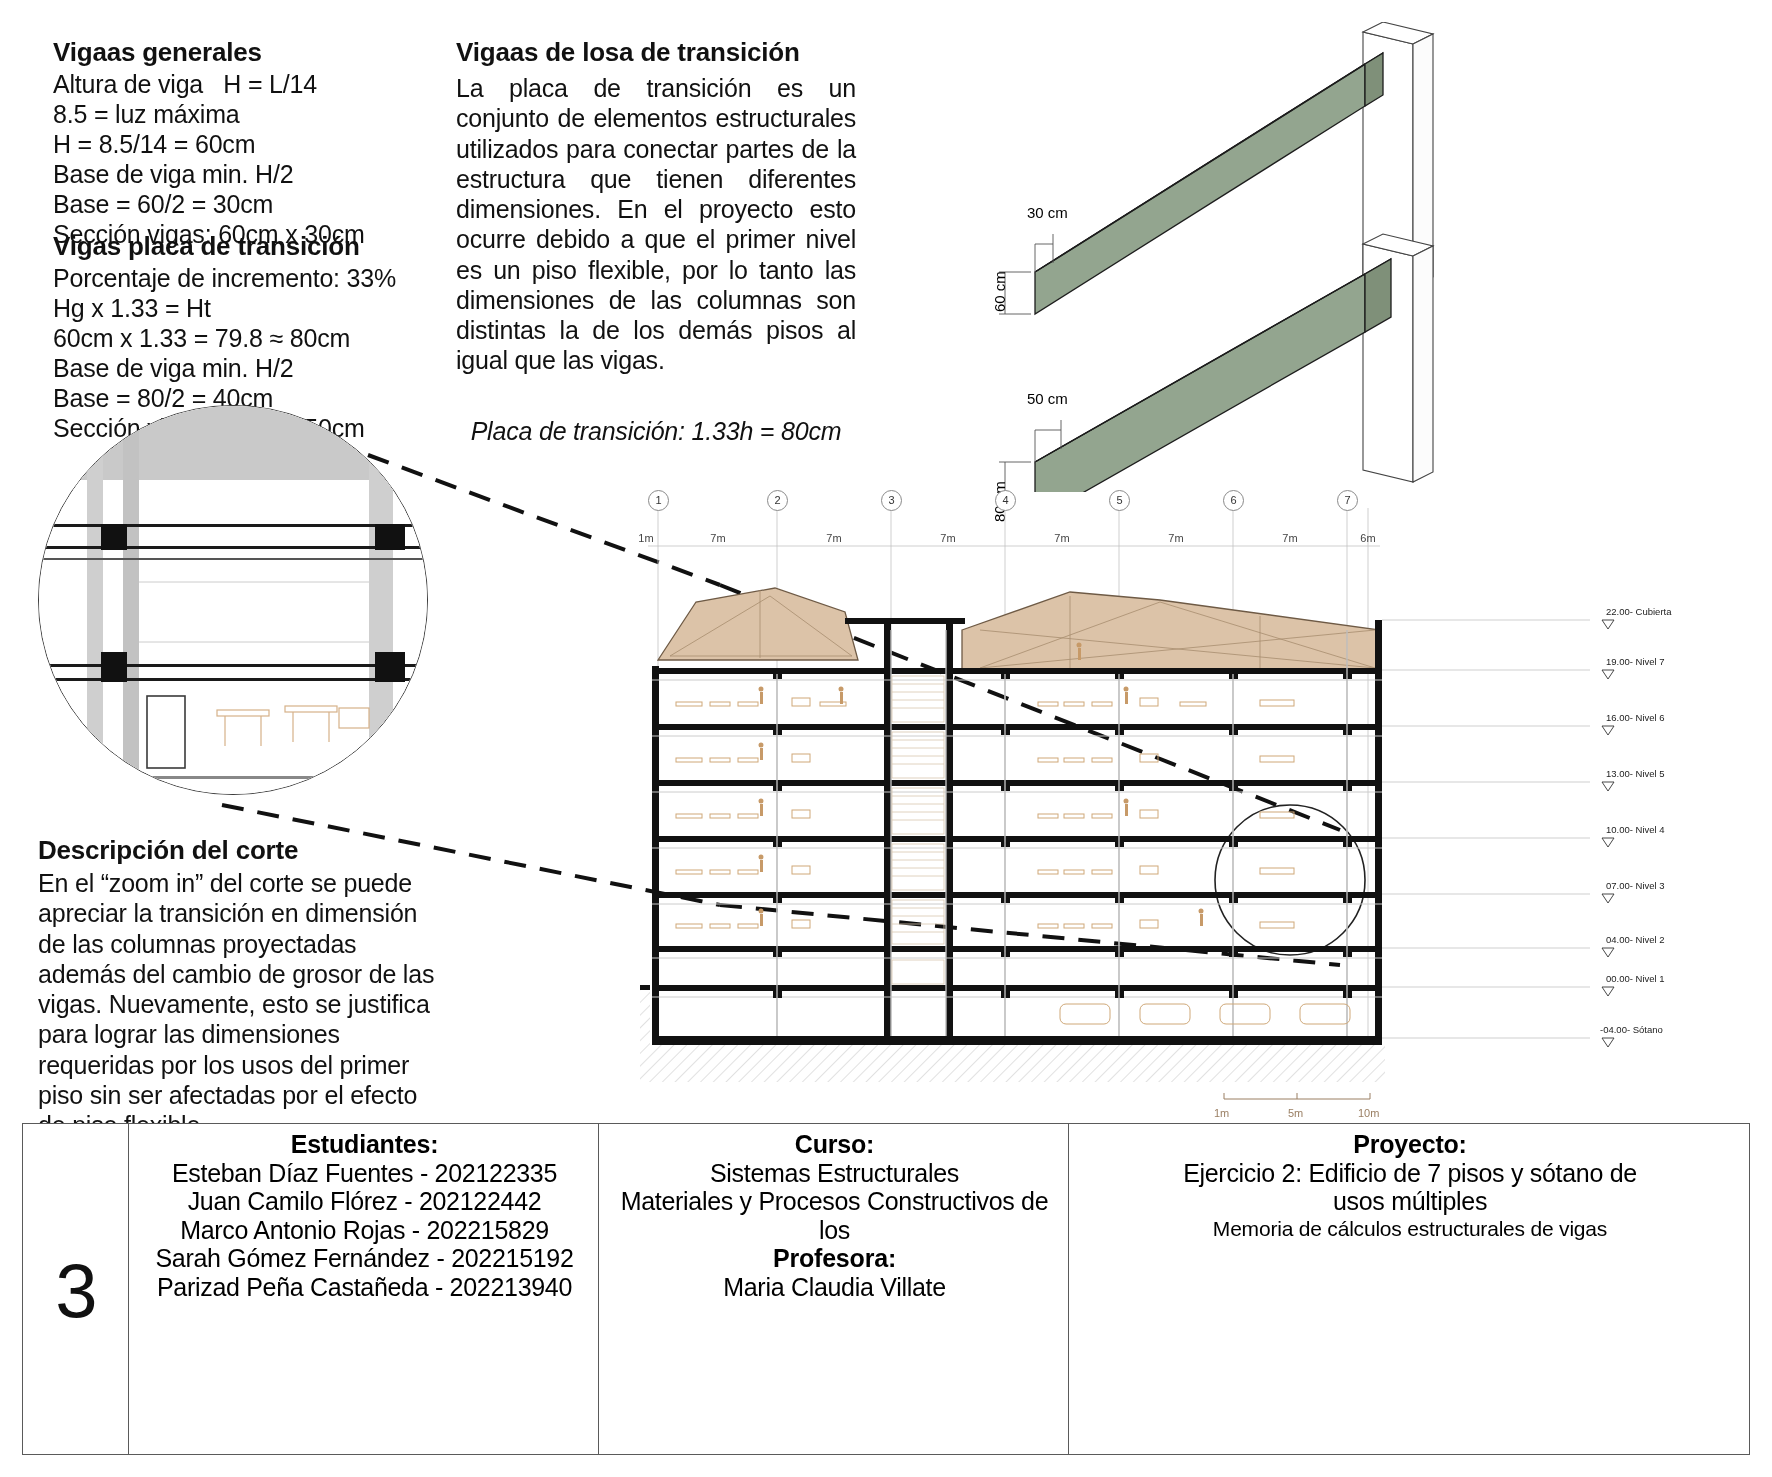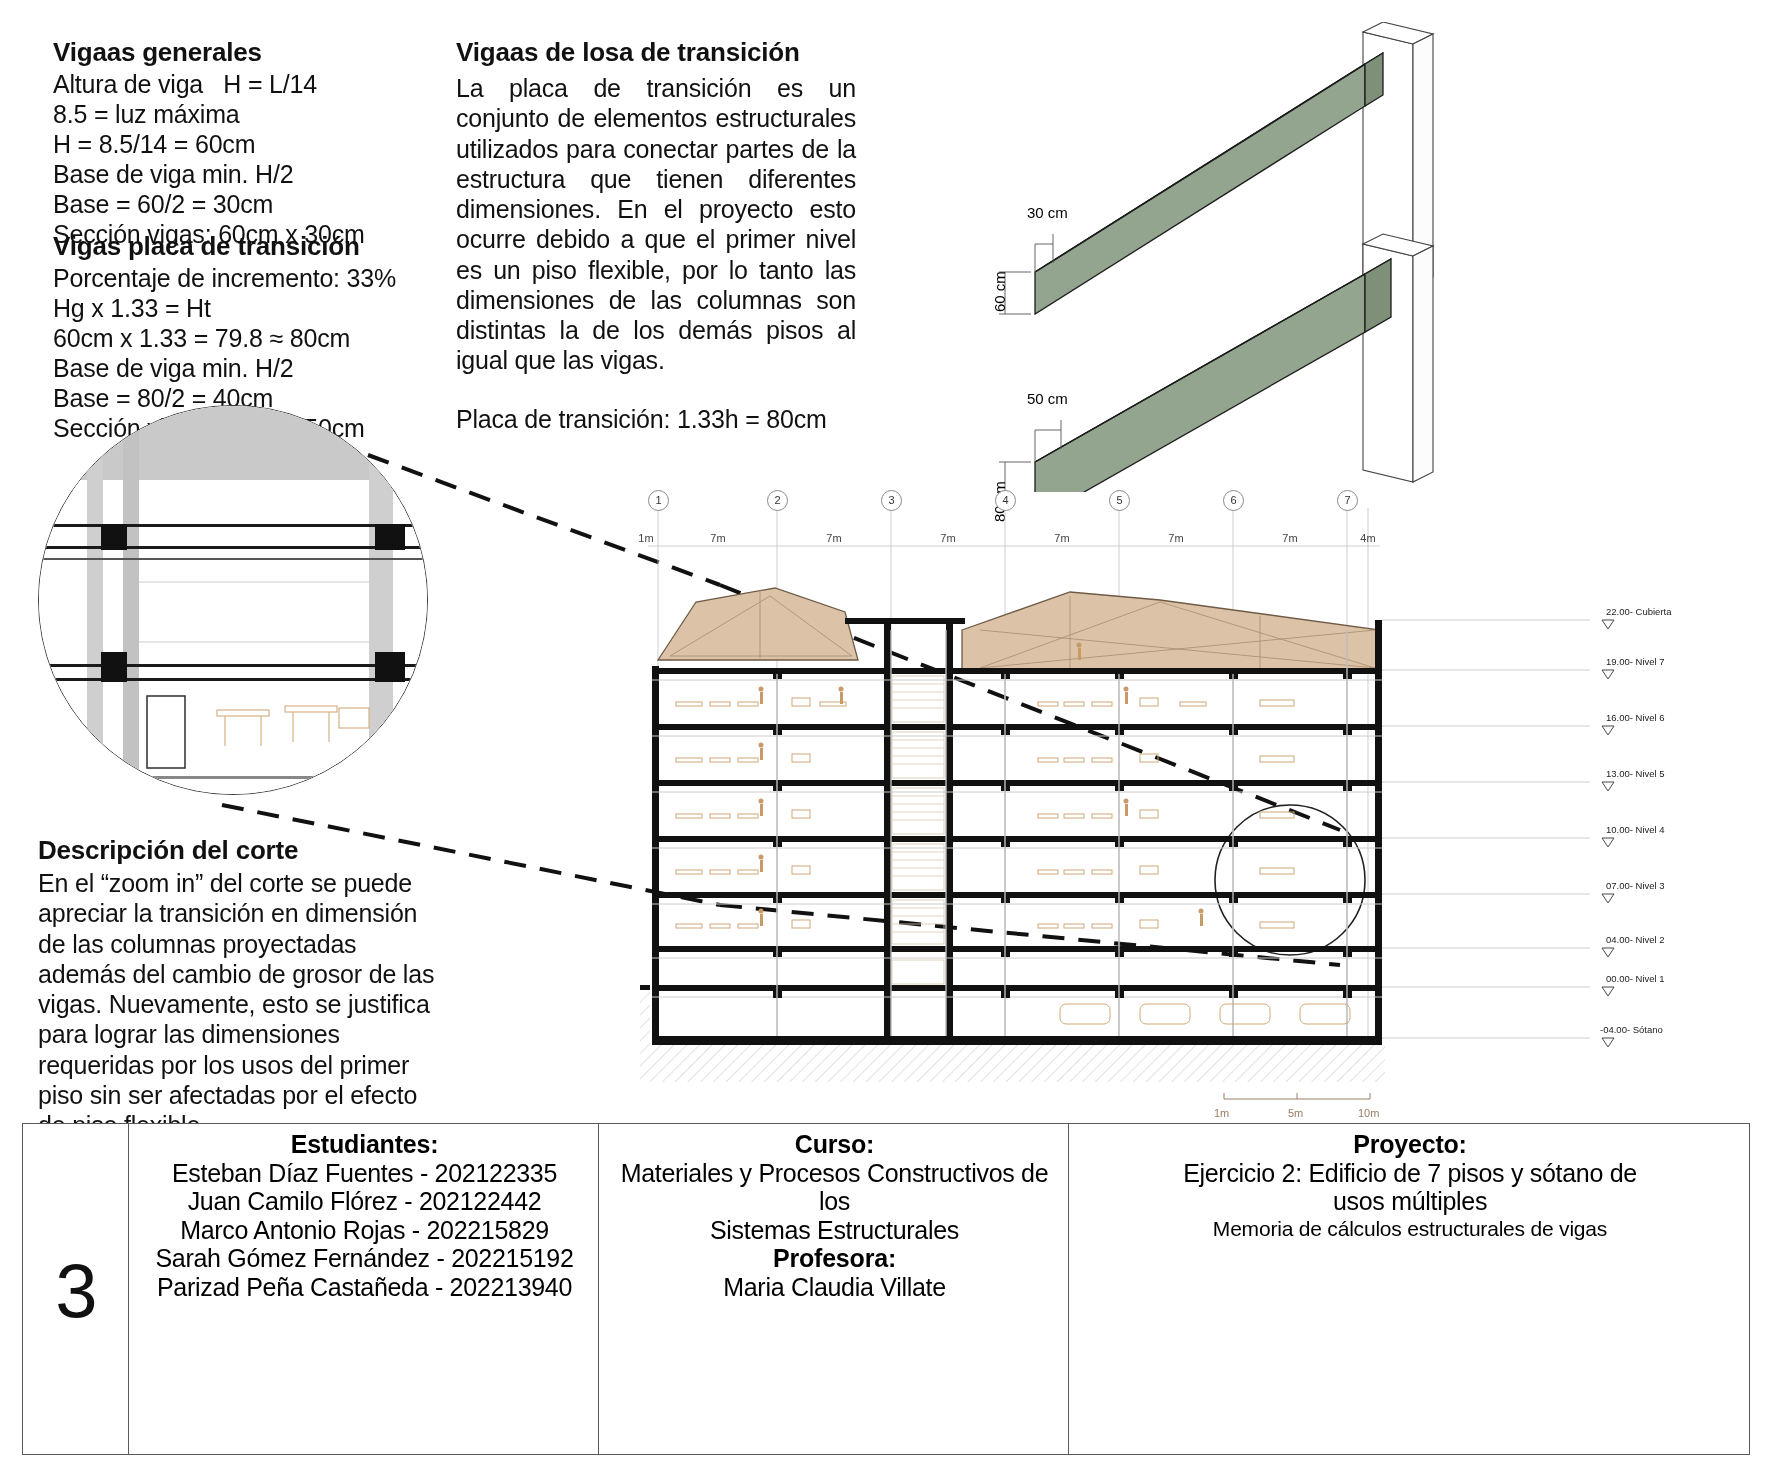--- a/index.html
+++ b/index.html
@@ -105,21 +105,21 @@
     <div class="tb-line">Hg x 1.33 = Ht</div>
     <div class="tb-line">60cm x 1.33 = 79.8 ≈ 80cm</div>
     <div class="tb-line">Base de viga min. H/2</div>
     <div class="tb-line">Base = 80/2 = 40cm</div>
     <div class="tb-line">Sección vigas: 80cm x 50cm</div>
   </div>
 
   <div class="txt-block" style="left:456px; top:38px; width:400px;">
     <div class="tb-head">Vigaas de losa de transición</div>
     <div class="tb-para" style="margin-top:6px;">La placa de transición es un conjunto de elementos estructurales utilizados para conectar partes de la estructura que tienen diferentes dimensiones. En el proyecto esto ocurre debido a  que el primer nivel es un piso flexible, por lo tanto las dimensiones de las columnas son distintas la de los demás pisos al igual que las vigas.</div>
-    <div class="tb-para" style="margin-top:28px; text-align:left;">Placa de transición: 1.33h = 80cm</div>
+    <div class="tb-para" style="margin-top:40px; text-align:center;font-style:italic;">Placa de transición: 1.33h = 80cm</div>
   </div>
 
   <div class="txt-block" style="left:38px; top:836px; width:400px;">
     <div class="tb-head">Descripción del corte</div>
     <div class="tb-para" style="text-align:left; margin-top:3px;">En el “zoom in” del corte se puede apreciar la transición en dimensión de las columnas proyectadas además del cambio de grosor de las vigas. Nuevamente, esto se justifica para lograr las dimensiones requeridas por los usos del primer piso sin ser afectadas por el efecto de piso  flexible.</div>
   </div>
 
   <div class="beams">
     <svg width="790" height="470" viewBox="0 0 790 470">
 
@@ -491,21 +491,21 @@
     <div class="gridbubble" style="left:697px;top:10px;">7</div>
 
     
     <div class="griddim" style="left:-24px; top:52px;">1m</div>
     <div class="griddim" style="left:48px;  top:52px;">7m</div>
     <div class="griddim" style="left:164px; top:52px;">7m</div>
     <div class="griddim" style="left:278px; top:52px;">7m</div>
     <div class="griddim" style="left:392px; top:52px;">7m</div>
     <div class="griddim" style="left:506px; top:52px;">7m</div>
     <div class="griddim" style="left:620px; top:52px;">7m</div>
-    <div class="griddim" style="left:698px; top:52px;">4m</div>
+    <div class="griddim" style="left:698px; top:52px;">6m</div>
 
     
     <div class="levellabel" style="left:966px; top:126px;">22.00- Cubierta</div>
     <div class="levellabel" style="left:966px; top:176px;">19.00- Nivel 7</div>
     <div class="levellabel" style="left:966px; top:232px;">16.00- Nivel 6</div>
     <div class="levellabel" style="left:966px; top:288px;">13.00- Nivel 5</div>
     <div class="levellabel" style="left:966px; top:344px;">10.00- Nivel 4</div>
     <div class="levellabel" style="left:966px; top:400px;">07.00- Nivel 3</div>
     <div class="levellabel" style="left:966px; top:454px;">04.00- Nivel 2</div>
     <div class="levellabel" style="left:966px; top:493px;">00.00- Nivel 1</div>
@@ -532,22 +532,22 @@
       <div class="tbl-head">Estudiantes:</div>
       <div class="tbl-line">Esteban Díaz Fuentes - 202122335</div>
       <div class="tbl-line">Juan Camilo Flórez - 202122442</div>
       <div class="tbl-line">Marco Antonio Rojas - 202215829</div>
       <div class="tbl-line">Sarah Gómez Fernández - 202215192</div>
       <div class="tbl-line">Parizad Peña Castañeda - 202213940</div>
     </div>
 
     <div class="tb-cell tb-course">
       <div class="tbl-head">Curso:</div>
+      <div class="tbl-line">Sistemas Estructurales</div>
       <div class="tbl-line">Materiales y Procesos Constructivos de los</div>
-      <div class="tbl-line">Sistemas Estructurales</div>
       <div class="tbl-head">Profesora:</div>
       <div class="tbl-line">Maria Claudia Villate</div>
     </div>
 
     <div class="tb-cell tb-project">
       <div class="tbl-head">Proyecto:</div>
       <div class="tbl-line">Ejercicio 2: Edificio de 7 pisos y sótano de</div>
       <div class="tbl-line">usos múltiples</div>
       <div class="tbl-small">Memoria de cálculos estructurales de vigas</div>
     </div>

